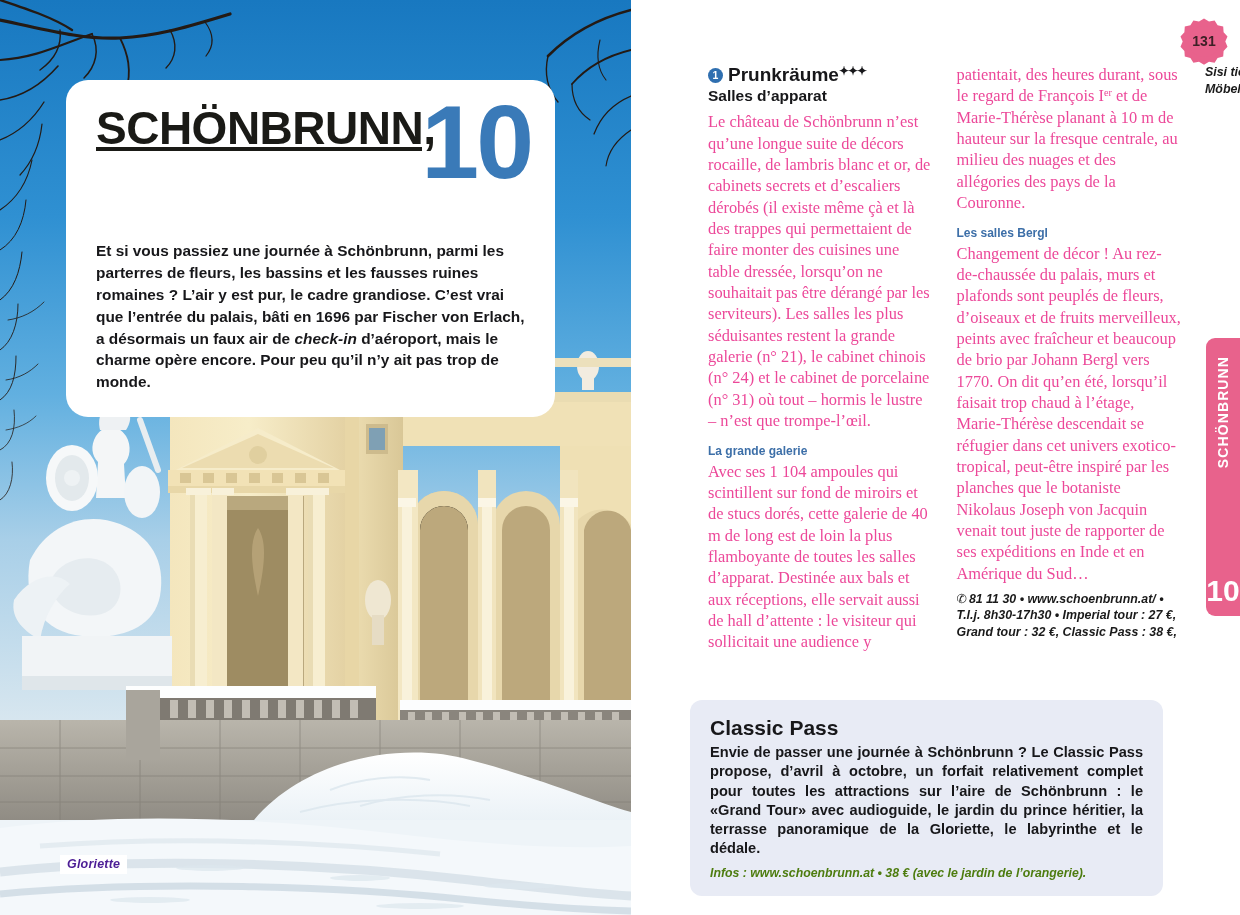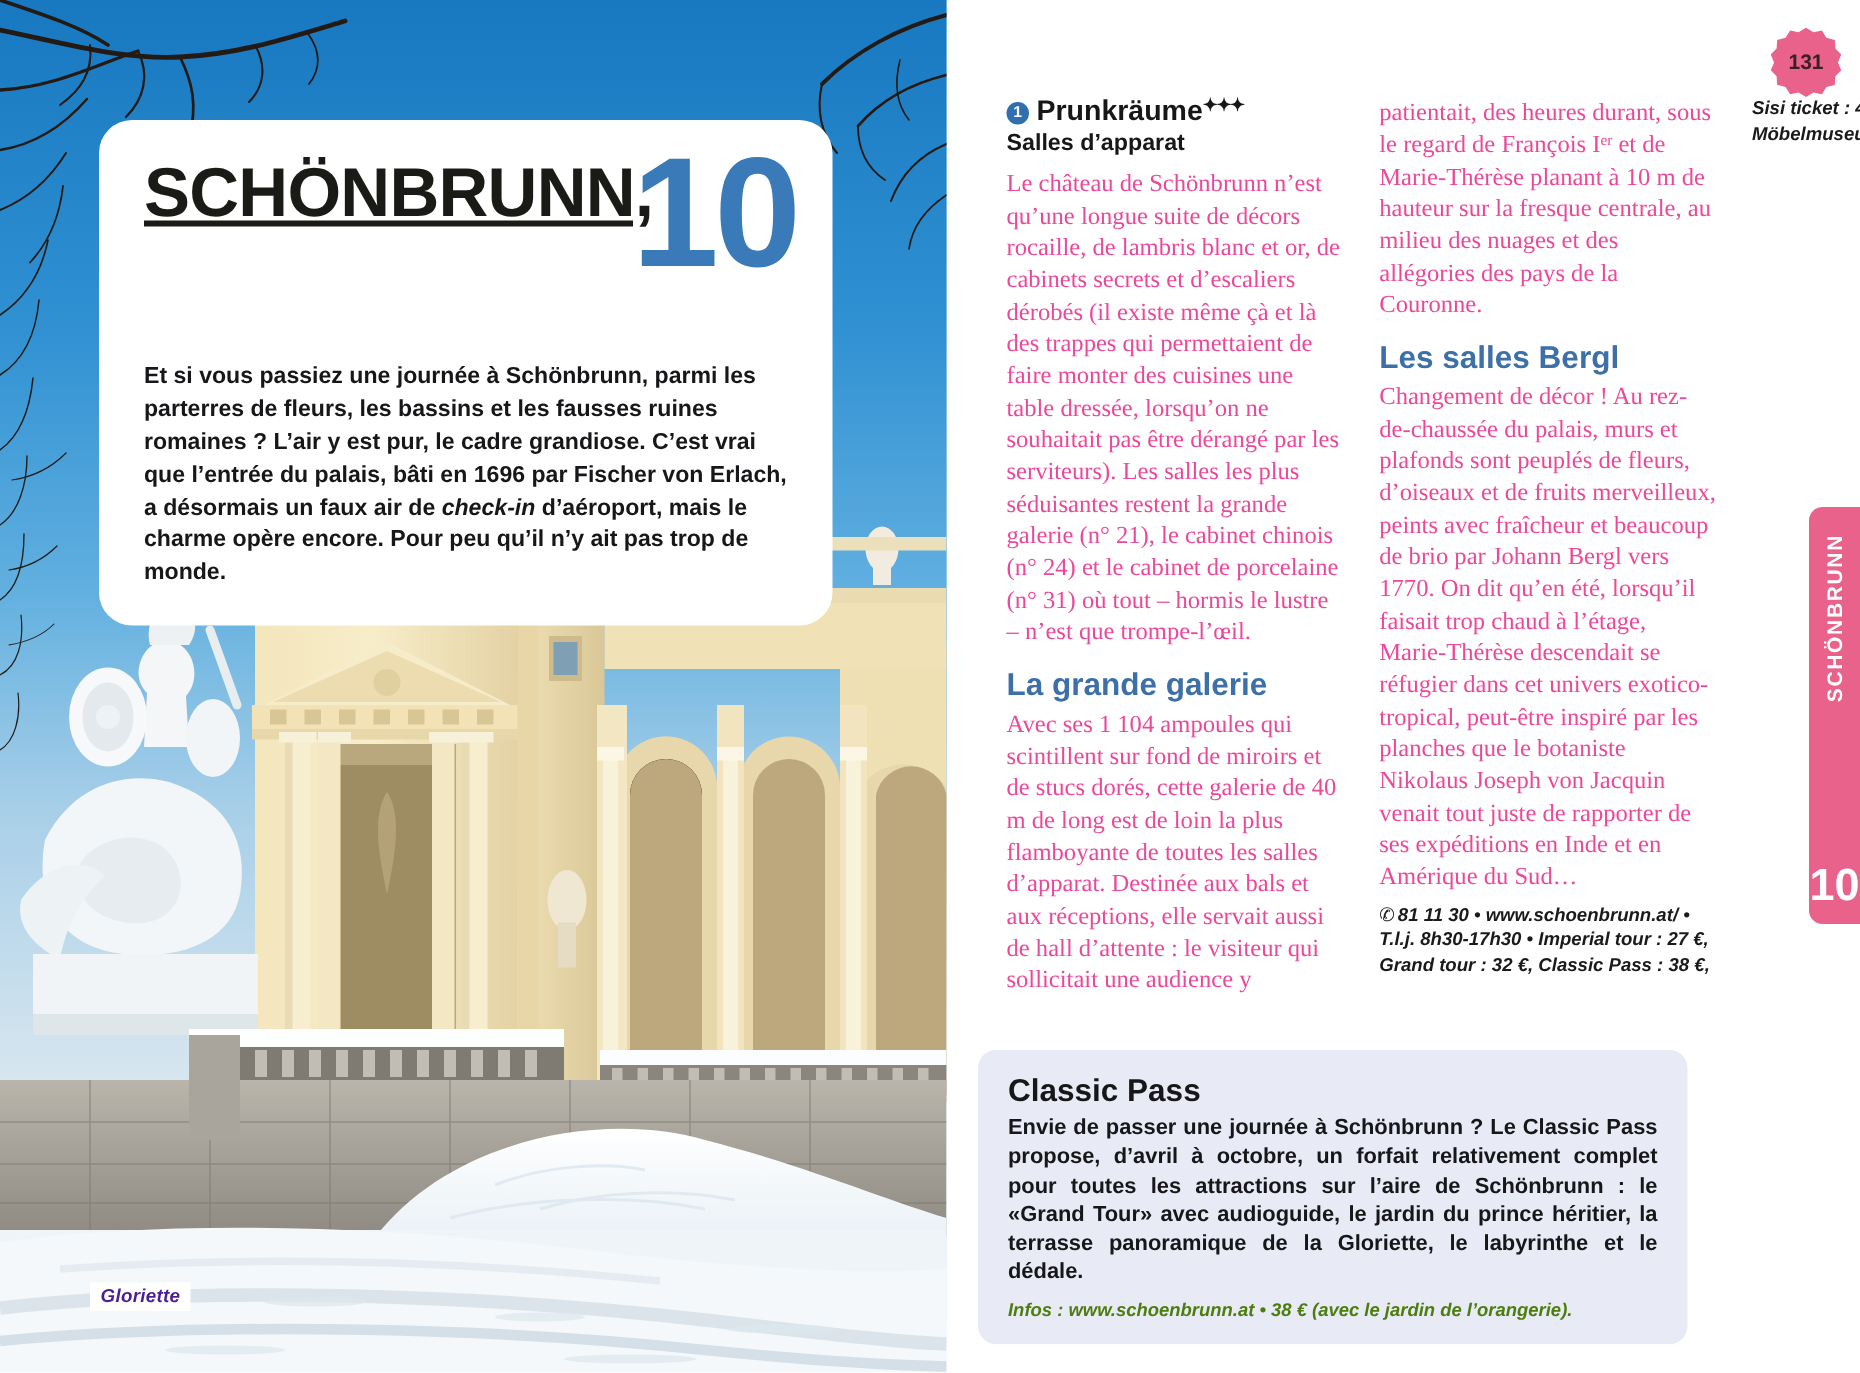--- a/index.html
+++ b/index.html
@@ -56,21 +56,21 @@
   }
   .lede{
     margin:16px 0 0 0;
     font-size:15.4px;line-height:1.42;font-weight:700;color:#17171a;
     font-family:"Liberation Sans", sans-serif;
   }
   .lede i{font-style:italic;}
 
   
   .content{
-    position:absolute;left:671px;top:64px;width:473px;
+    position:absolute;left:708px;top:64px;width:473px;
   }
   .cols{
     column-count:2;column-gap:24px;column-fill:auto;
     height:600px;
   }
   .sec-head{
     font-size:19px;font-weight:700;color:#17171a;
     margin:0 0 1px 0;line-height:1.15;
     break-inside:avoid;
     font-family:"Liberation Sans", sans-serif;
@@ -86,35 +86,35 @@
     margin:0 0 6px 0;line-height:1.2;
     font-family:"Liberation Sans", sans-serif;
   }
   .body-text{
     font-family:"Liberation Serif", serif;
     font-size:16.4px;line-height:1.30;color:#ec4899;
     margin:0;text-align:left;
   }
   .blue-head{
     font-family:"Liberation Sans", sans-serif;
-    font-size:21px;font-weight:700;color:#3d6fa8;
+    font-size:12px;font-weight:700;color:#3d6fa8;
     margin:13px 0 2px 0;line-height:1.2;
     break-inside:avoid;
   }
   sup{font-size:.62em;vertical-align:.45em;}
   .practical{
     font-family:"Liberation Sans", sans-serif;
     font-size:12.4px;font-style:italic;font-weight:700;
     line-height:1.33;color:#1a1a1a;margin:7px 0 0 0;
   }
   .phone-ico{font-style:normal;font-weight:400;margin-right:2px;}
 
   
   .passbox{
-    position:absolute;left:652px;top:700px;width:473px;
+    position:absolute;left:690px;top:700px;width:473px;
     background:#e8ebf5;border-radius:12px;
     padding:16px 20px 16px 20px;box-sizing:border-box;
   }
   .pass-title{
     font-size:21px;font-weight:700;color:#17171a;margin:0 0 3px 0;
     font-family:"Liberation Sans", sans-serif;
   }
   .pass-text{
     font-size:14.6px;font-weight:700;line-height:1.32;color:#17171a;
     margin:0;text-align:justify;

